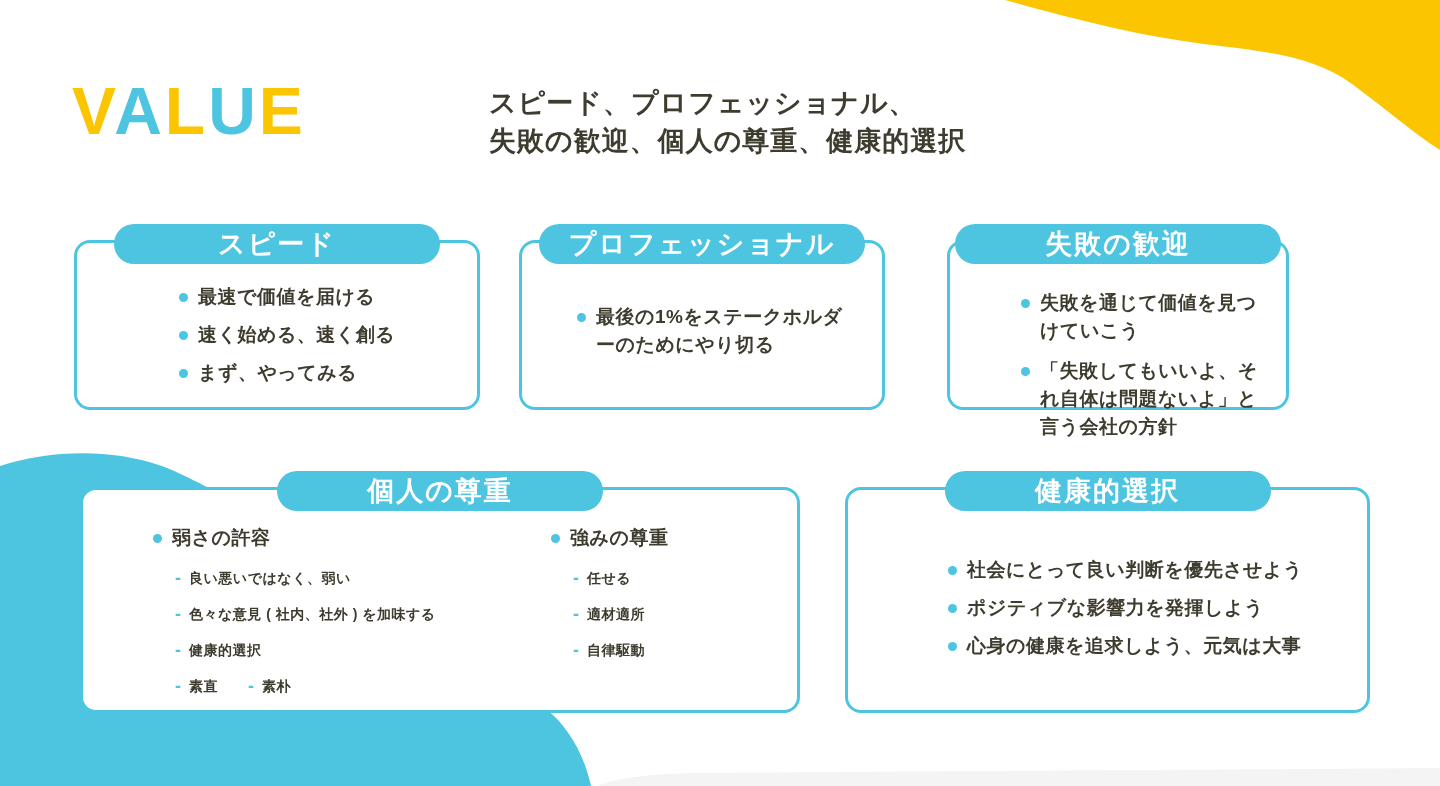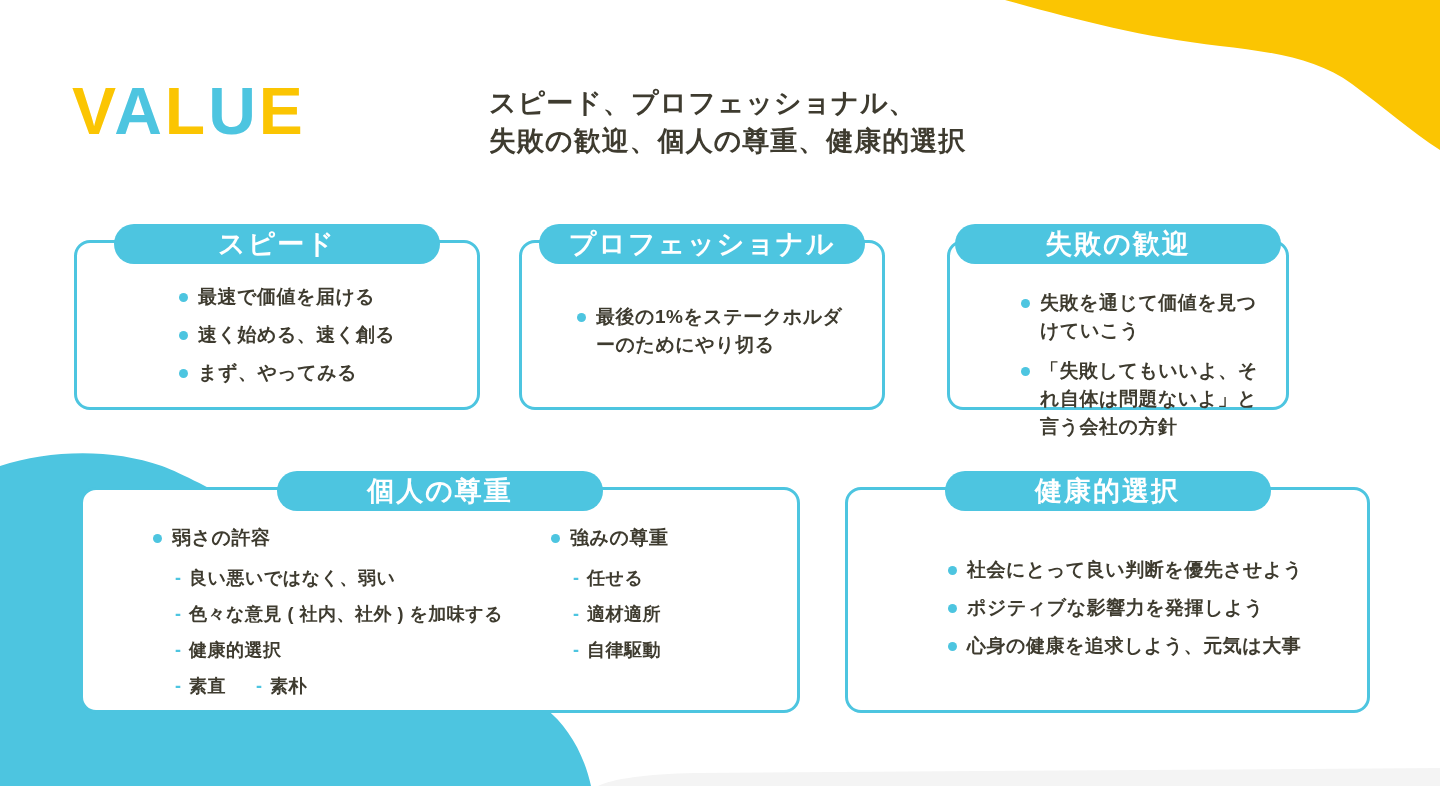--- a/index.html
+++ b/index.html
@@ -72,21 +72,21 @@
   .card-column{ flex:0 0 398px; }
   .card-column + .card-column{ flex:1; }
   .sub-list{ padding-left:22px; margin-top:13px; }
   .sub-row{ display:flex; gap:30px; margin-bottom:9px; }
   .sub-item{ display:flex; align-items:flex-start; }
   .sub-dash{
     color:var(--cyan); font-weight:800; font-size:18px;
     line-height:27px; margin-right:8px;
   }
   .sub-text{
-    font-size:18px; font-weight:700; line-height:27px;
+    font-size:14px; font-weight:700; line-height:27px;
     color:var(--text); letter-spacing:0.5px;
   }
 </style>
 </head>
 <body>
 
 <svg class="bg" viewBox="0 0 1440 786" aria-hidden="true">
   <path fill="var(--gray-blob)" d="M 598,786 C 612,779 645,774 695,773 L 1440,768 L 1440,786 Z"></path>
   <path fill="var(--cyan)" d="M 0,466 C 50,450 110,448 162,466 C 230,492 420,610 545,708 C 568,726 584,754 591,786 L 0,786 Z"></path>
   <path fill="var(--yellow)" d="M 1005,0 L 1440,0 L 1440,150 C 1412,132 1382,106 1352,84 C 1316,58 1272,52 1220,46 C 1140,37 1070,18 1005,0 Z"></path>

